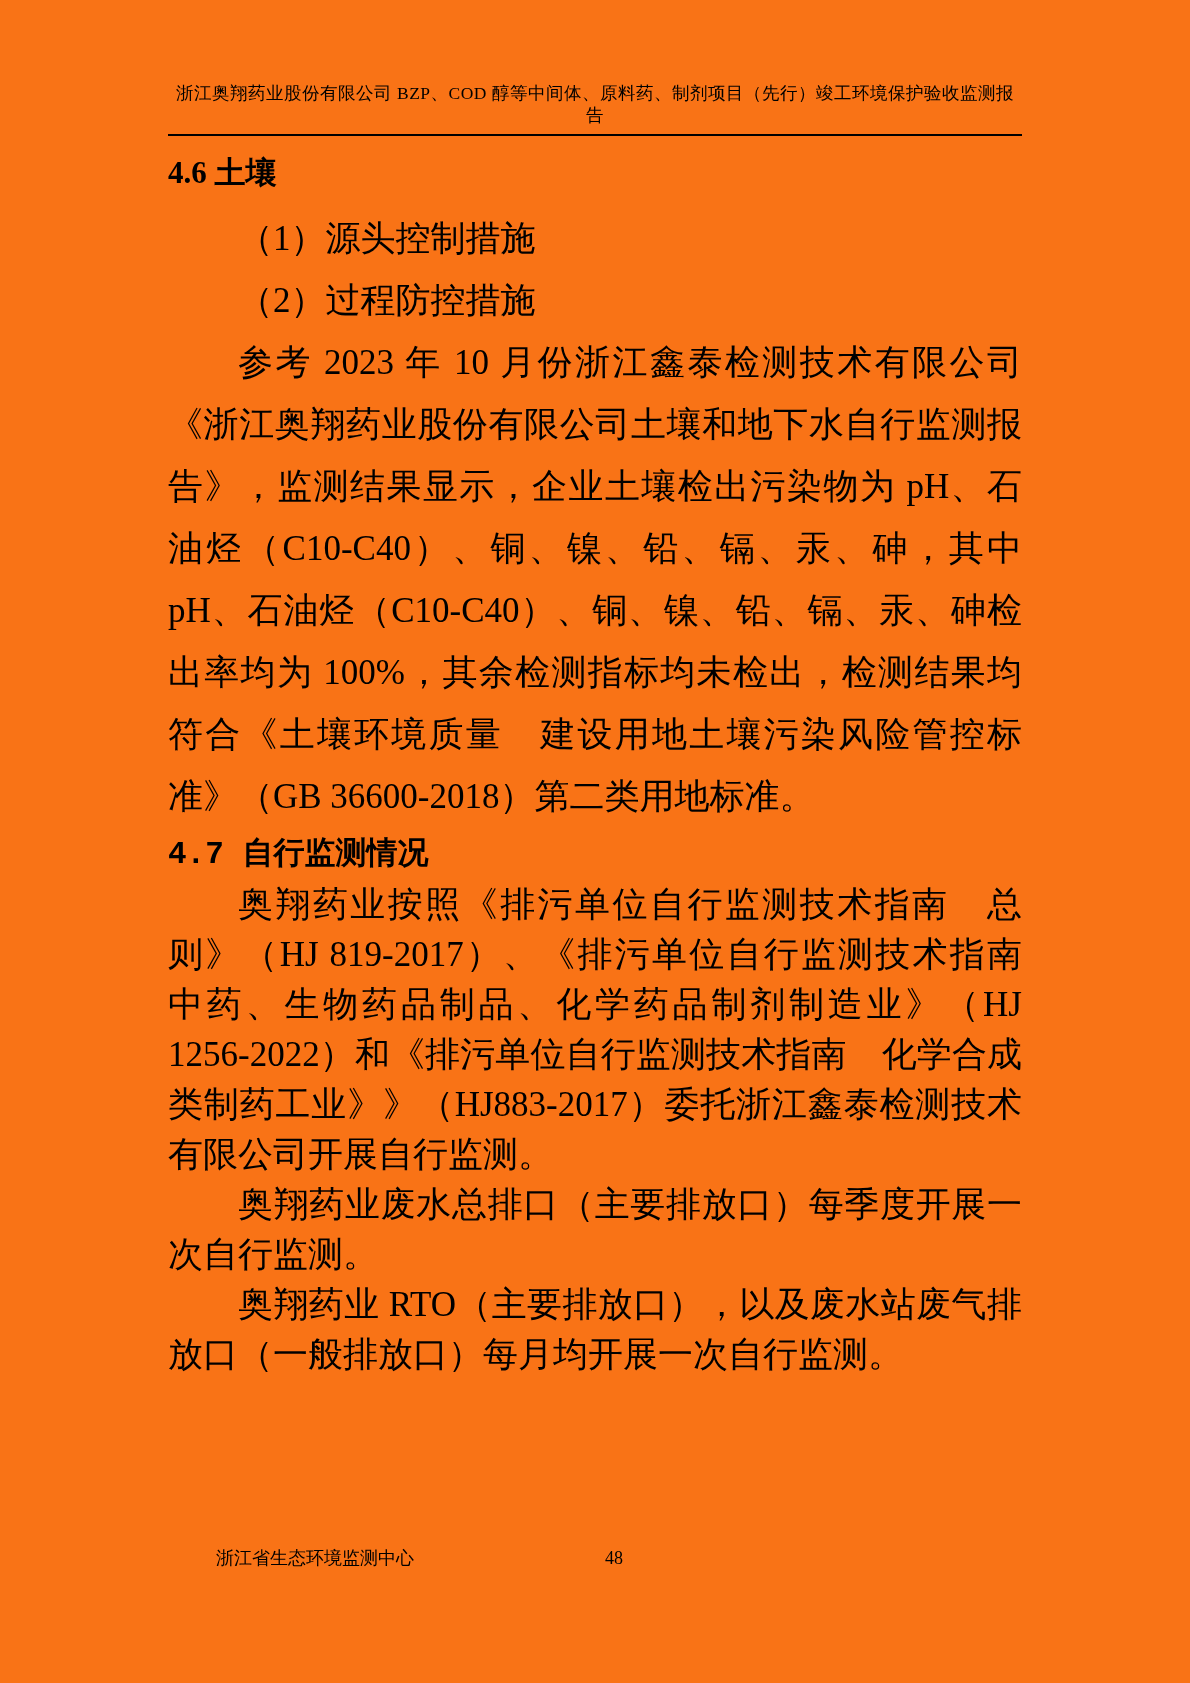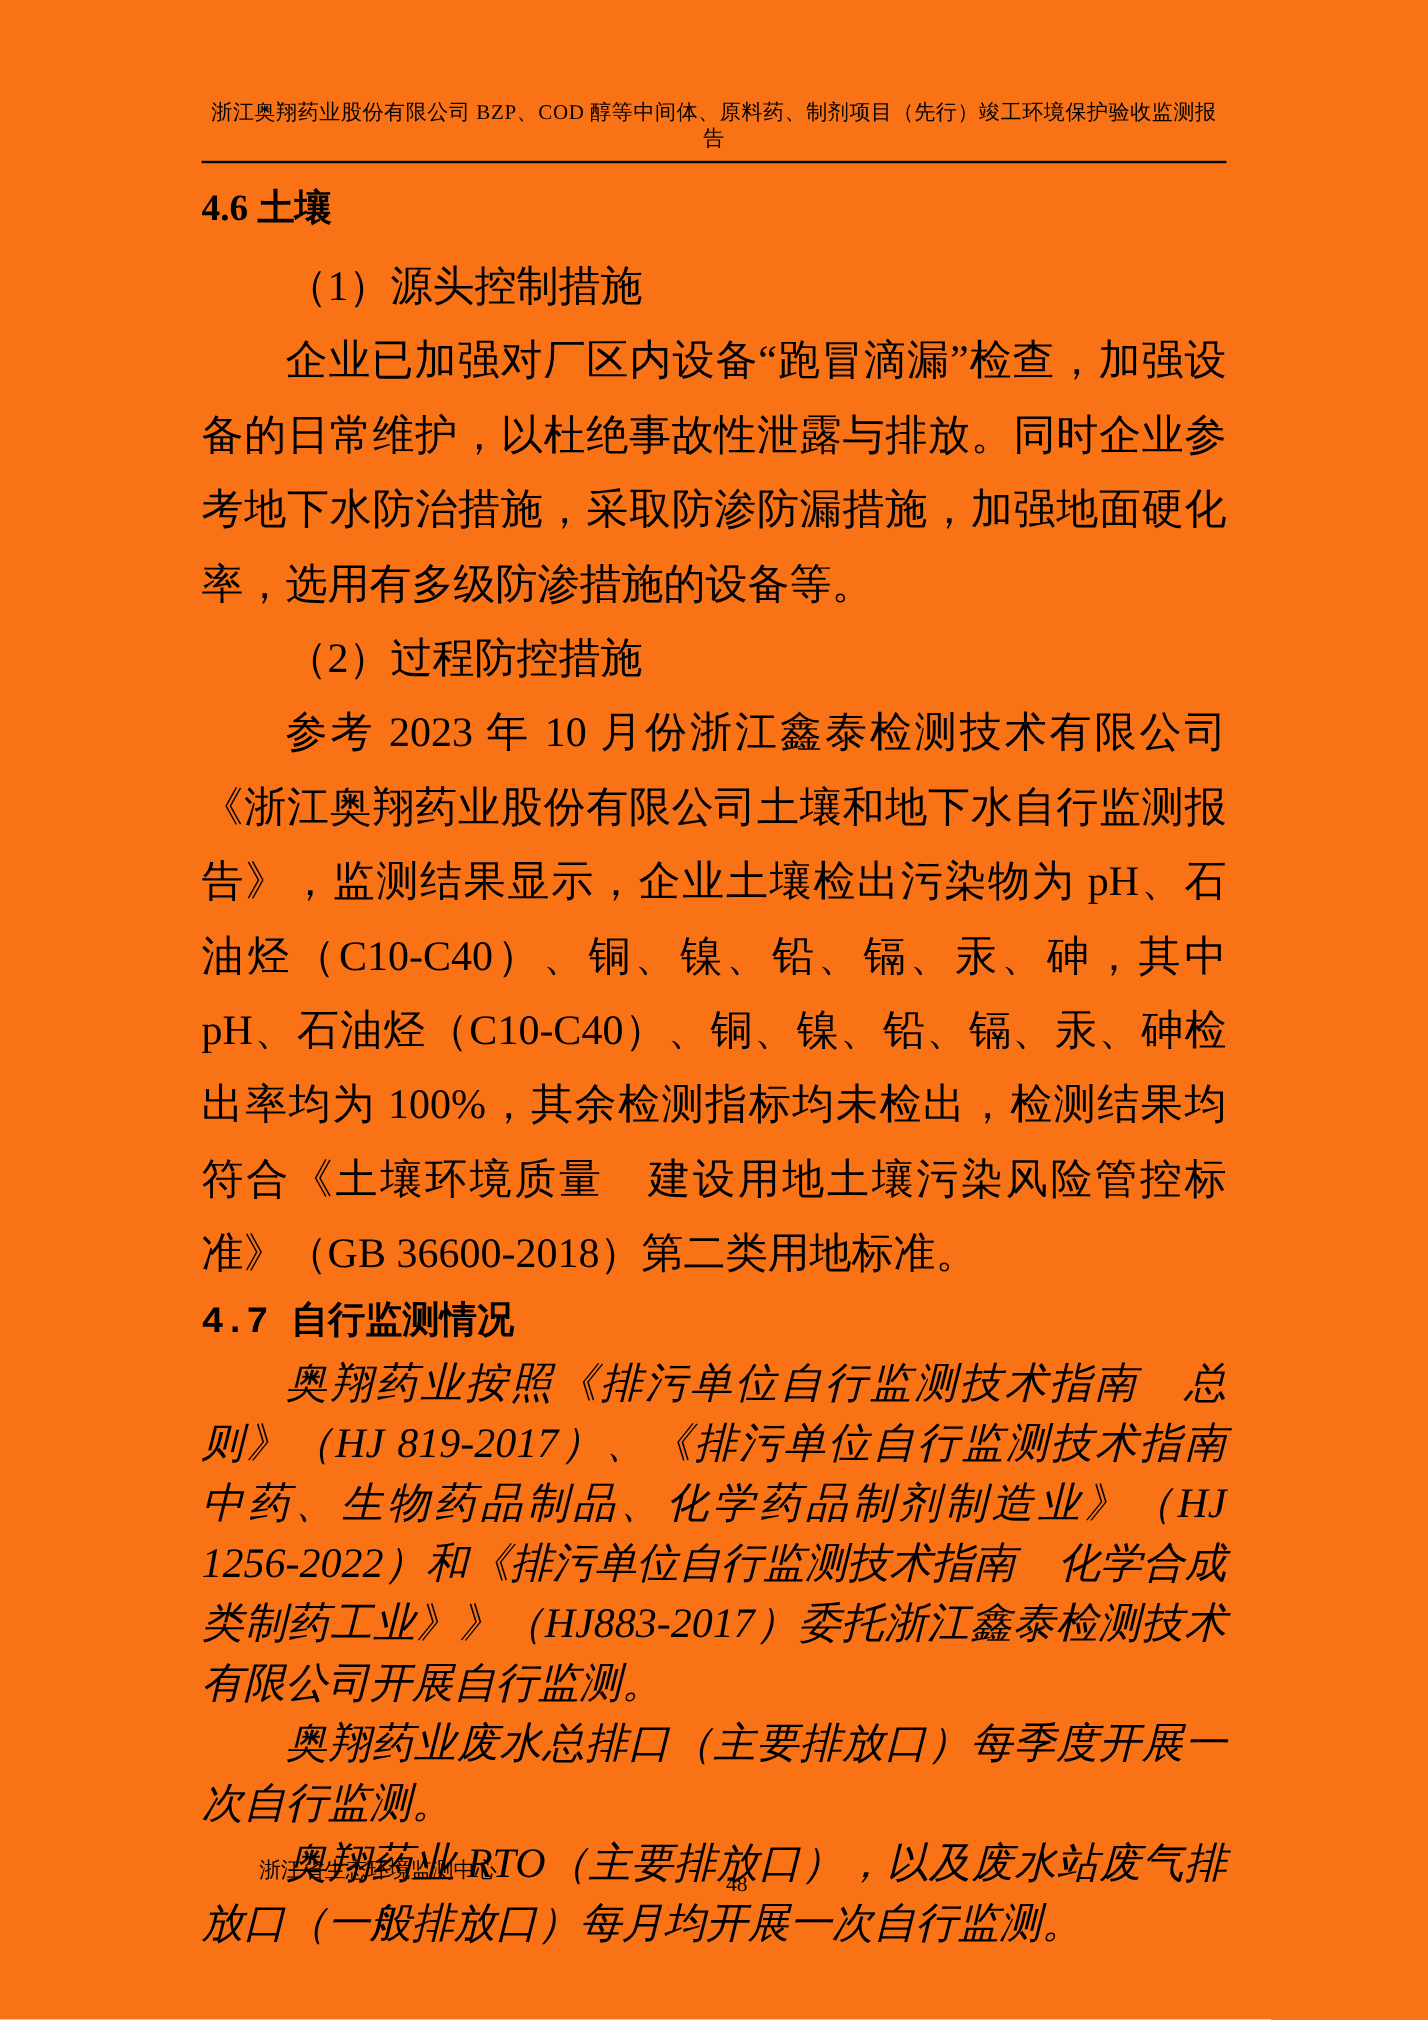--- a/index.html
+++ b/index.html
@@ -39,60 +39,59 @@
     line-height: 40px;
     font-weight: 700;
   }
   .sec-heading.h46 { margin-top: 17px; }
   .sec-heading.h47 { margin-top: 7px; font-family: Liberation Mono, monospace; }
   .body {
     font-size: 35px;
     text-align: justify;
   }
   .body.loose { line-height: 62px; margin-top: 15px; }
-  .body.tight { line-height: 50px; margin-top: 5px; font-style: italic; }
+  .body.tight { line-height: 50px; margin-top: 5px; }
   .body p {
     margin: 0;
     text-indent: 2em;
   }
   .doc-footer {
     position: absolute;
     left: 168px;
     top: 1546px;
     width: 854px;
     font-size: 18px;
     line-height: 24px;
   }
   .footer-org {
     padding-left: 48px;
   }
   .footer-pagenum {
     position: absolute;
     left: 437px;
-    top: 12px;
+    top: 0;
   }
 </style>
 </head>
 <body>
 
 <div class="page">
   <div class="content">
 
     <div class="doc-header">
       <div>浙江奥翔药业股份有限公司 BZP、COD 醇等中间体、原料药、制剂项目（先行）竣工环境保护验收监测报</div>
       <div>告</div>
     </div>
 
     <div class="header-rule"></div>
 
     <h2 class="sec-heading h46">4.6 土壤</h2>
 
     <div class="body loose">
       <p>（1）源头控制措施</p>
-      <p>企业已加强对厂区内设备“跑冒滴漏”检查，加强设备的日常维护，以杜绝事故性泄露与排放。同时企业参考地下水防治措施，采取防渗防漏措施，加强地面硬化率，选用有多级防渗措施的设备等。</p>
       <p>（2）过程防控措施</p>
       <p>参考 2023 年 10 月份浙江鑫泰检测技术有限公司《浙江奥翔药业股份有限公司土壤和地下水自行监测报告》，监测结果显示，企业土壤检出污染物为 pH、石油烃（C10-C40）、铜、镍、铅、镉、汞、砷，其中 pH、石油烃（C10-C40）、铜、镍、铅、镉、汞、砷检出率均为 100%，其余检测指标均未检出，检测结果均符合《土壤环境质量　建设用地土壤污染风险管控标准》（GB 36600-2018）第二类用地标准。</p>
     </div>
 
     <h2 class="sec-heading h47">4.7 自行监测情况</h2>
 
     <div class="body tight">
       <p>奥翔药业按照《排污单位自行监测技术指南　总则》（HJ 819-2017）、《排污单位自行监测技术指南　中药、生物药品制品、化学药品制剂制造业》（HJ 1256-2022）和《排污单位自行监测技术指南　化学合成类制药工业》》（HJ883-2017）委托浙江鑫泰检测技术有限公司开展自行监测。</p>
       <p>奥翔药业废水总排口（主要排放口）每季度开展一次自行监测。</p>
       <p>奥翔药业 RTO（主要排放口），以及废水站废气排放口（一般排放口）每月均开展一次自行监测。</p>

